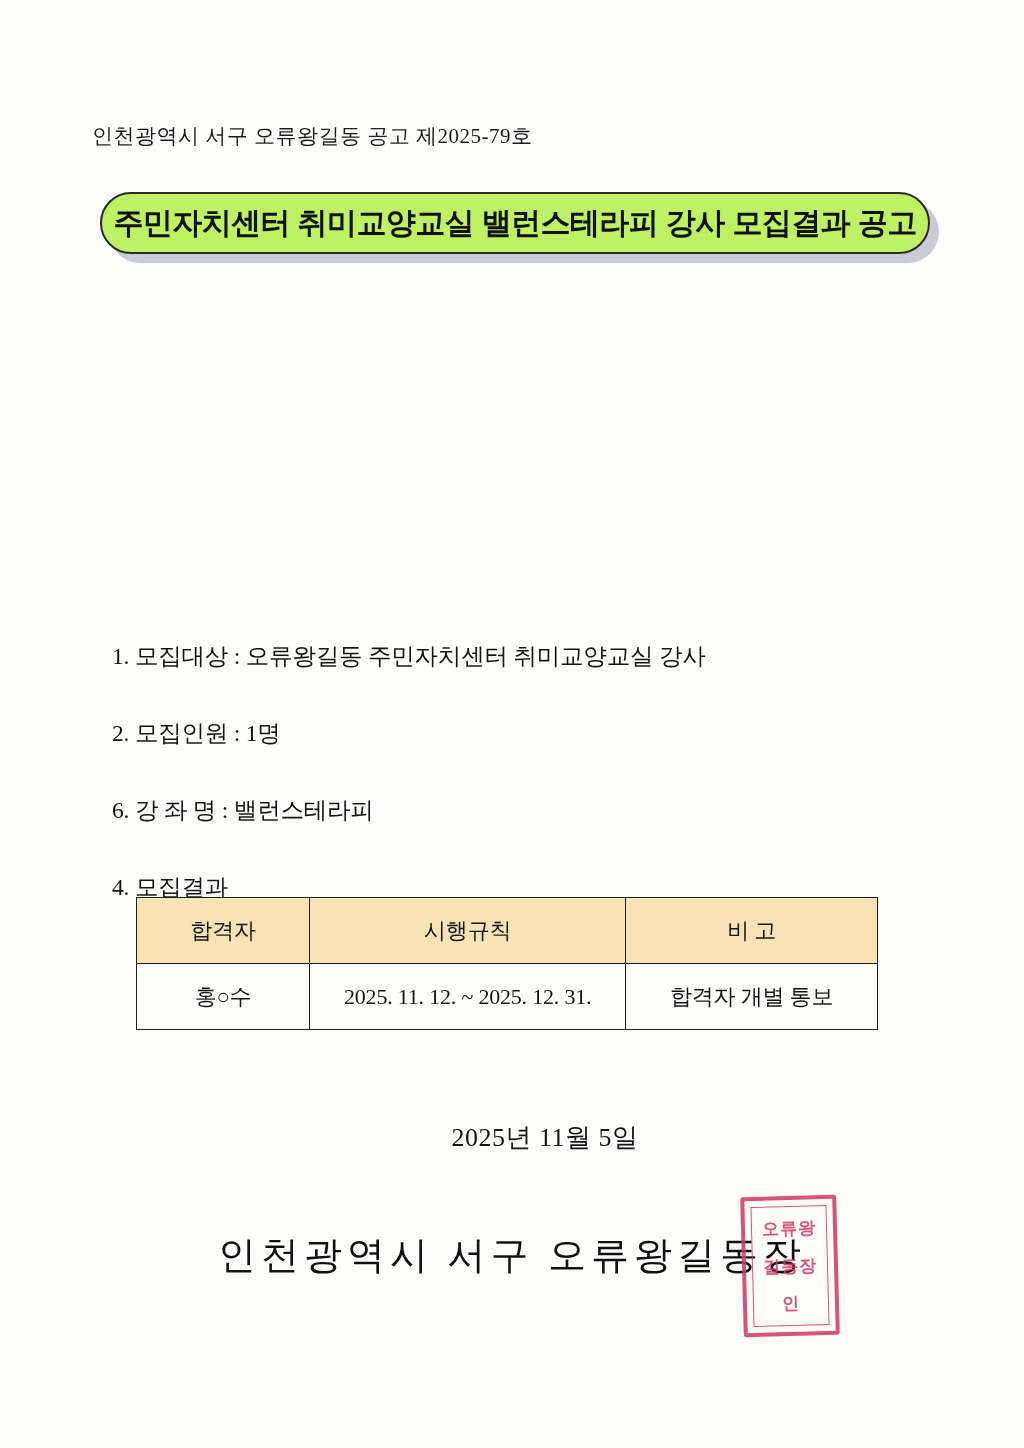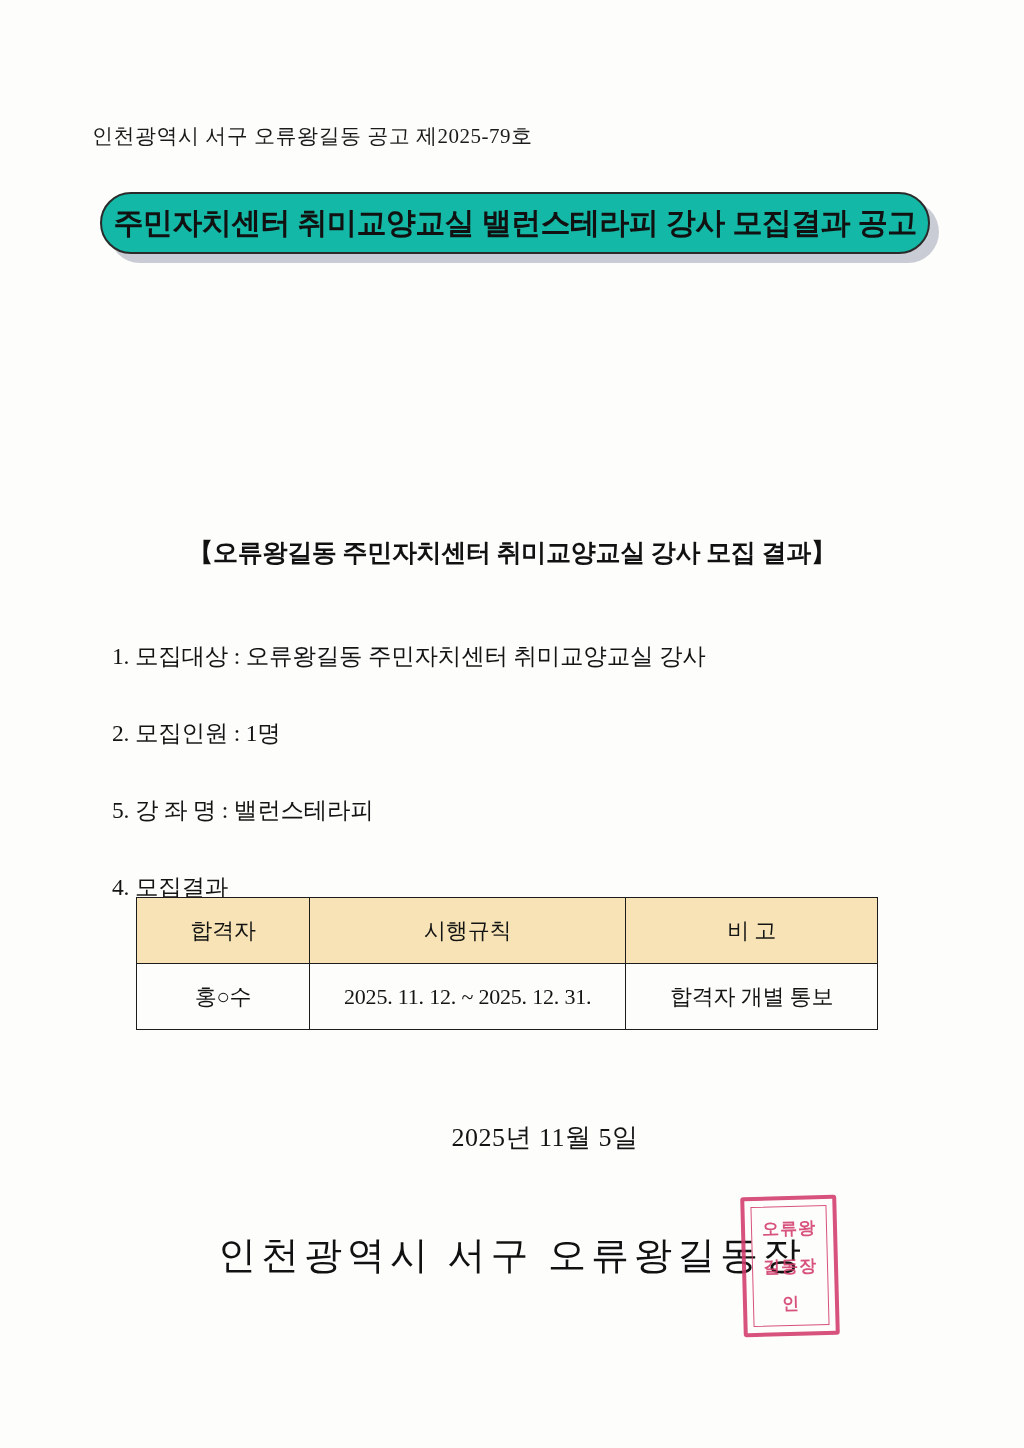--- a/index.html
+++ b/index.html
@@ -47,21 +47,21 @@
     height: 100%;
     background: #c9ccd4;
     border-radius: 31px;
   }
   .title-box {
     position: absolute;
     left: 0;
     top: 0;
     width: 100%;
     height: 100%;
-    background: #14b8a6;
+    background: #bef264;
     border: 2.5px solid #2a2a2a;
     border-radius: 31px;
     box-sizing: border-box;
     display: flex;
     align-items: center;
     justify-content: center;
   }
   .title-text {
     font-family: "Liberation Sans", "DejaVu Sans", sans-serif;
     font-weight: bold;
@@ -211,26 +211,25 @@
   <div class="doc-number">인천광역시 서구 오류왕길동 공고 제2025-79호</div>
 
   <div class="title-wrap">
     <div class="title-shadow"></div>
     <div class="title-box">
       <span class="title-text">주민자치센터 취미교양교실 밸런스테라피 강사 모집결과 공고</span>
     </div>
   </div>
 
 
-  <div class="section-heading">【오류왕길동 주민자치센터 취미교양교실 강사 모집 결과】</div>
 
   <div class="list">
     <div class="list-item">1. 모집대상 : 오류왕길동 주민자치센터 취미교양교실 강사</div>
     <div class="list-item">2. 모집인원 : 1명</div>
-    <div class="list-item">5. 강 좌 명 : 밸런스테라피</div>
+    <div class="list-item">6. 강 좌 명 : 밸런스테라피</div>
     <div class="list-item">4. 모집결과</div>
   </div>
 
   <div class="table-wrap">
     <table class="result">
       <thead>
         <tr>
           <th class="col-1">합격자</th>
           <th class="col-2">시행규칙</th>
           <th class="col-3">비 고</th>

